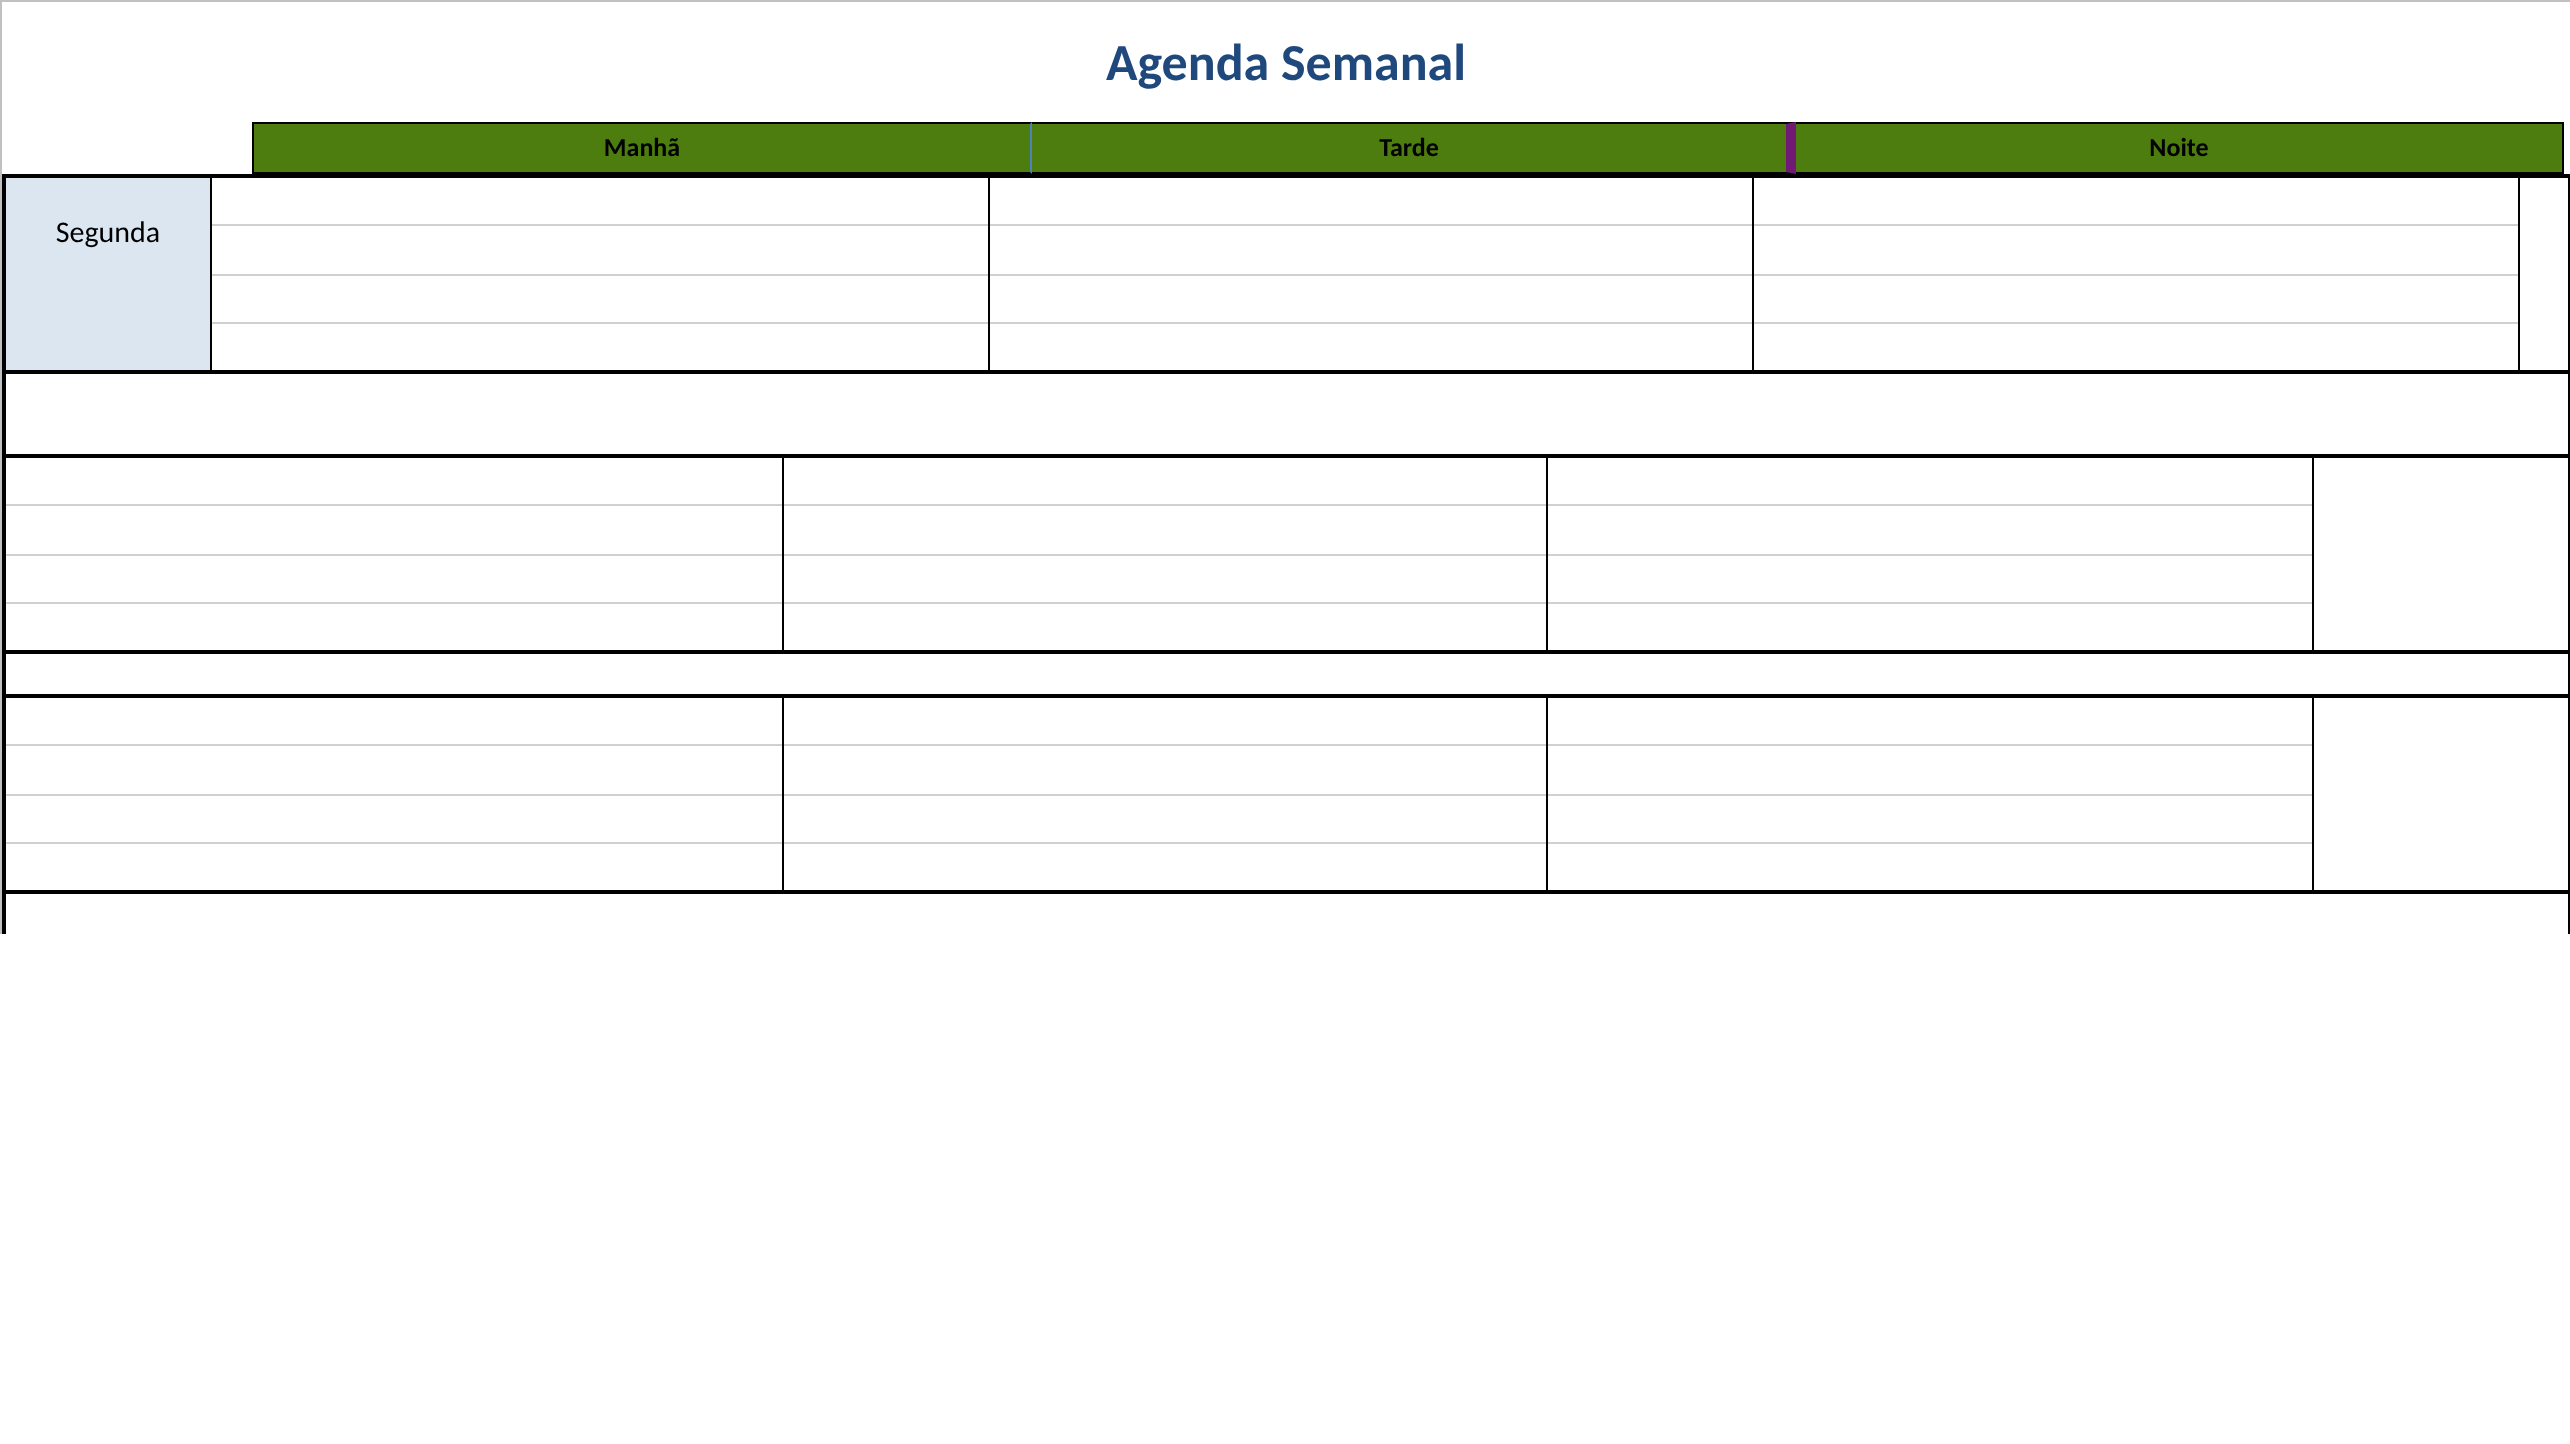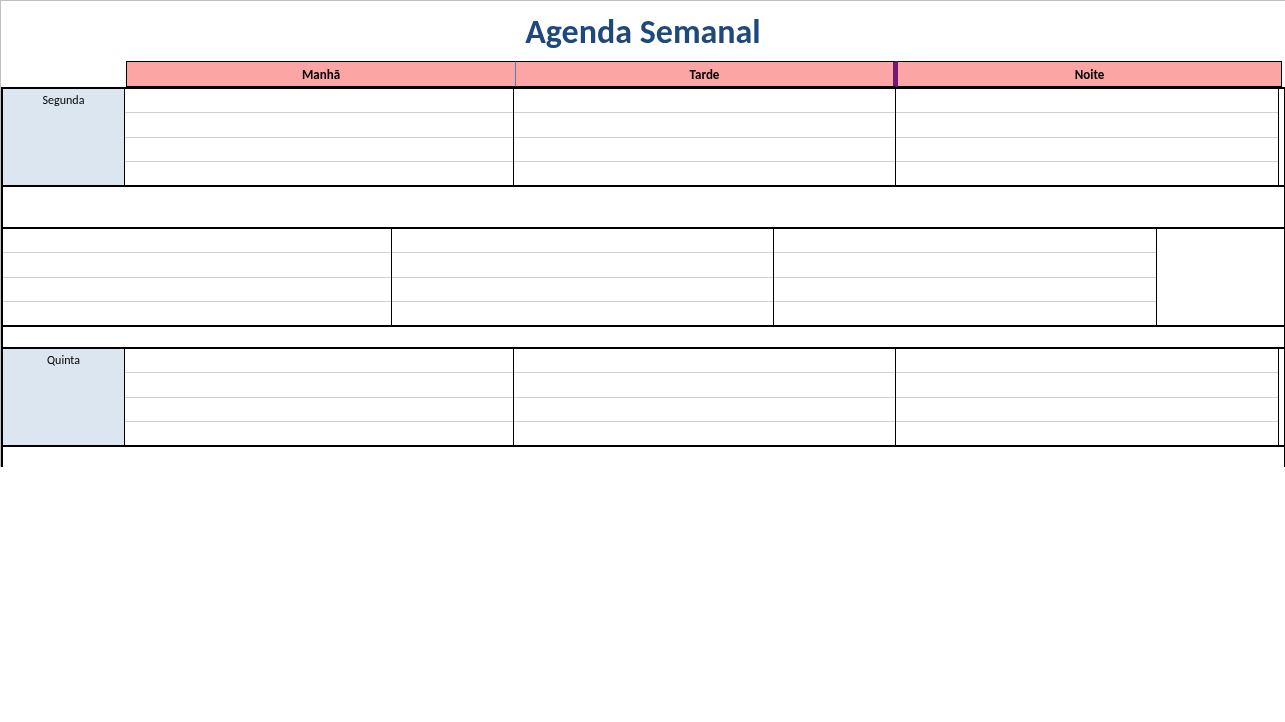--- a/index.html
+++ b/index.html
@@ -13,34 +13,34 @@
     width: 1285px;
     box-sizing: border-box;
     border-left: 1px solid #c0c0c0;
     border-top: 1px solid #c0c0c0;
   }
   .title-row {
     height: 60px;
     display: flex;
     align-items: center;
     justify-content: center;
-    font-size: 34px;
+    font-size: 26px;
     font-weight: bold;
     color: #1f497d;
   }
   .header-row {
     display: flex;
     height: 26px;
   }
   .header-spacer {
     width: 125px;
     box-sizing: border-box;
   }
   .header-cell {
-    background: #fca5a5;
+    background: #4d7c0f;
     color: #000;
     font-weight: bold;
     display: flex;
     align-items: center;
     justify-content: center;
     border-top: 1px solid #000;
     border-bottom: 1px solid #000;
     box-sizing: border-box;
     font-size: 13px;
   }
@@ -50,26 +50,26 @@
   .header-cell.col-n { width: 384px; border-right: 1px solid #000000; }
 
   .day-block {
     display: flex;
     border: 2px solid #000;
     border-right-width: 1px;
     box-sizing: border-box;
     height: 100px;
   }
   .day-label {
-    width: 122px;
+    width: 103px;
     background: #dce6f1;
     color: #000;
     text-align: center;
-    padding-top: 4px;
-    font-size: 12px;
+    padding-top: 19px;
+    font-size: 15px;
     box-sizing: border-box;
     border-right: 1px solid #000;
   }
   .day-col {
     display: flex;
     flex-direction: column;
     box-sizing: border-box;
     border-right: 1px solid #000;
   }
   .day-col.col-m { width: 389px; }
@@ -152,21 +152,20 @@
       <div class="slot"></div>
       <div class="slot"></div>
       <div class="slot"></div>
       <div class="slot"></div>
     </div>
   </div>
 
   <div class="gap-row"></div>
 
   <div class="day-block">
-    <div class="day-label">Quinta</div>
     <div class="day-col col-m">
       <div class="slot"></div>
       <div class="slot"></div>
       <div class="slot"></div>
       <div class="slot"></div>
     </div>
     <div class="day-col col-t">
       <div class="slot"></div>
       <div class="slot"></div>
       <div class="slot"></div>

